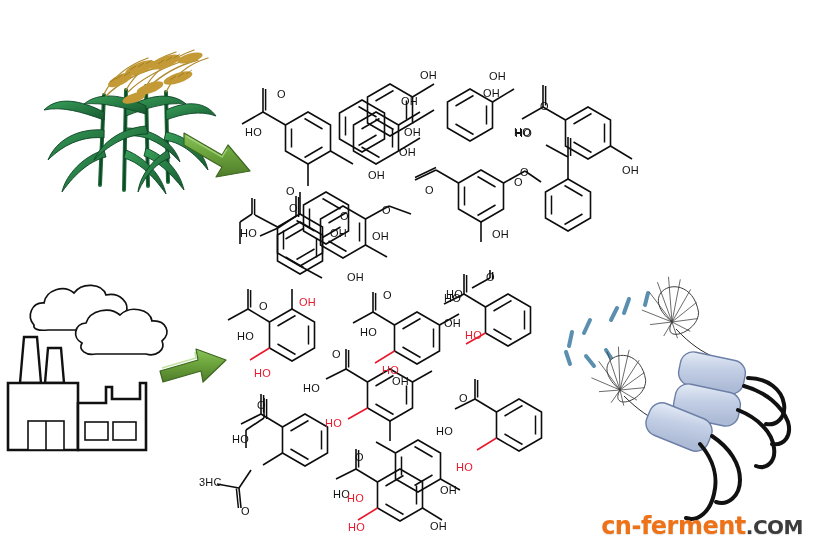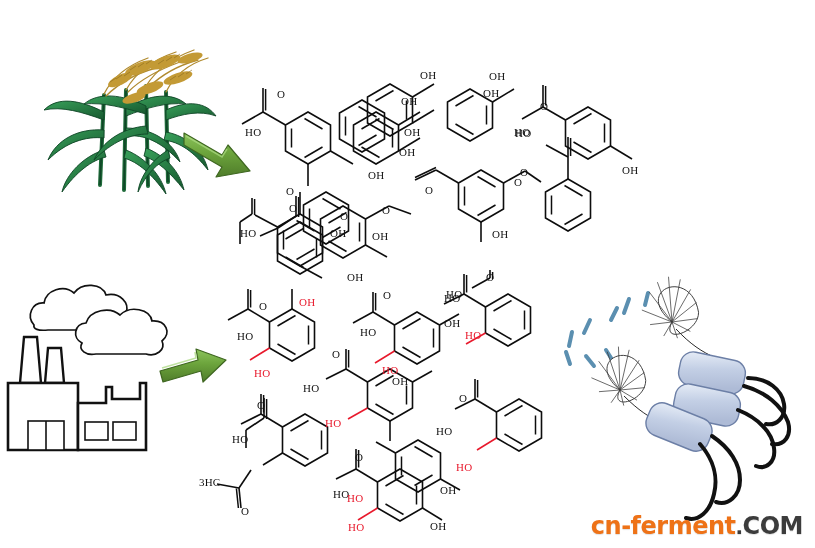--- a/index.html
+++ b/index.html
@@ -4,31 +4,31 @@
 <style>
   html,body{margin:0;padding:0;}
   body{
     width:815px;height:548px;
     background:#ffffff;
     font-family:"Liberation Sans", sans-serif;
     overflow:hidden;position:relative;
   }
   #stage{position:absolute;left:0;top:0;width:815px;height:548px;}
   .layer{position:absolute;left:0;top:0;width:815px;height:548px;}
-  .lbl{position:absolute;font-family:Liberation Serif, serif;font-size:11px;color:#111;letter-spacing:.2px;white-space:nowrap;}
+  .lbl{position:absolute;font-family:Liberation Sans, sans-serif;font-size:11px;color:#111;letter-spacing:.2px;white-space:nowrap;}
   .lbl.red{color:#e8192c;}
   .logo{
     position:absolute;right:12px;bottom:8px;
     font-family:"DejaVu Sans",sans-serif;
     font-weight:bold;font-size:24px;letter-spacing:-.5px;
     text-shadow:0 1px 1px rgba(0,0,0,.12);
   }
   .logo .o{color:#ee7217;}
   .logo .d{color:#3c3c3c;font-size:20px;}
-  .logo .c{color:#3c3c3c;font-size:24px;}
+  .logo .c{color:#3c3c3c;font-size:20px;}
 </style>
 </head>
 <body>
 
 <div id="stage">
 
   <svg class="layer" viewBox="0 0 815 548" width="815" height="548" xmlns="http://www.w3.org/2000/svg">
 
     <defs>
       <linearGradient id="gArrow" x1="0" y1="0" x2="0" y2="1">

